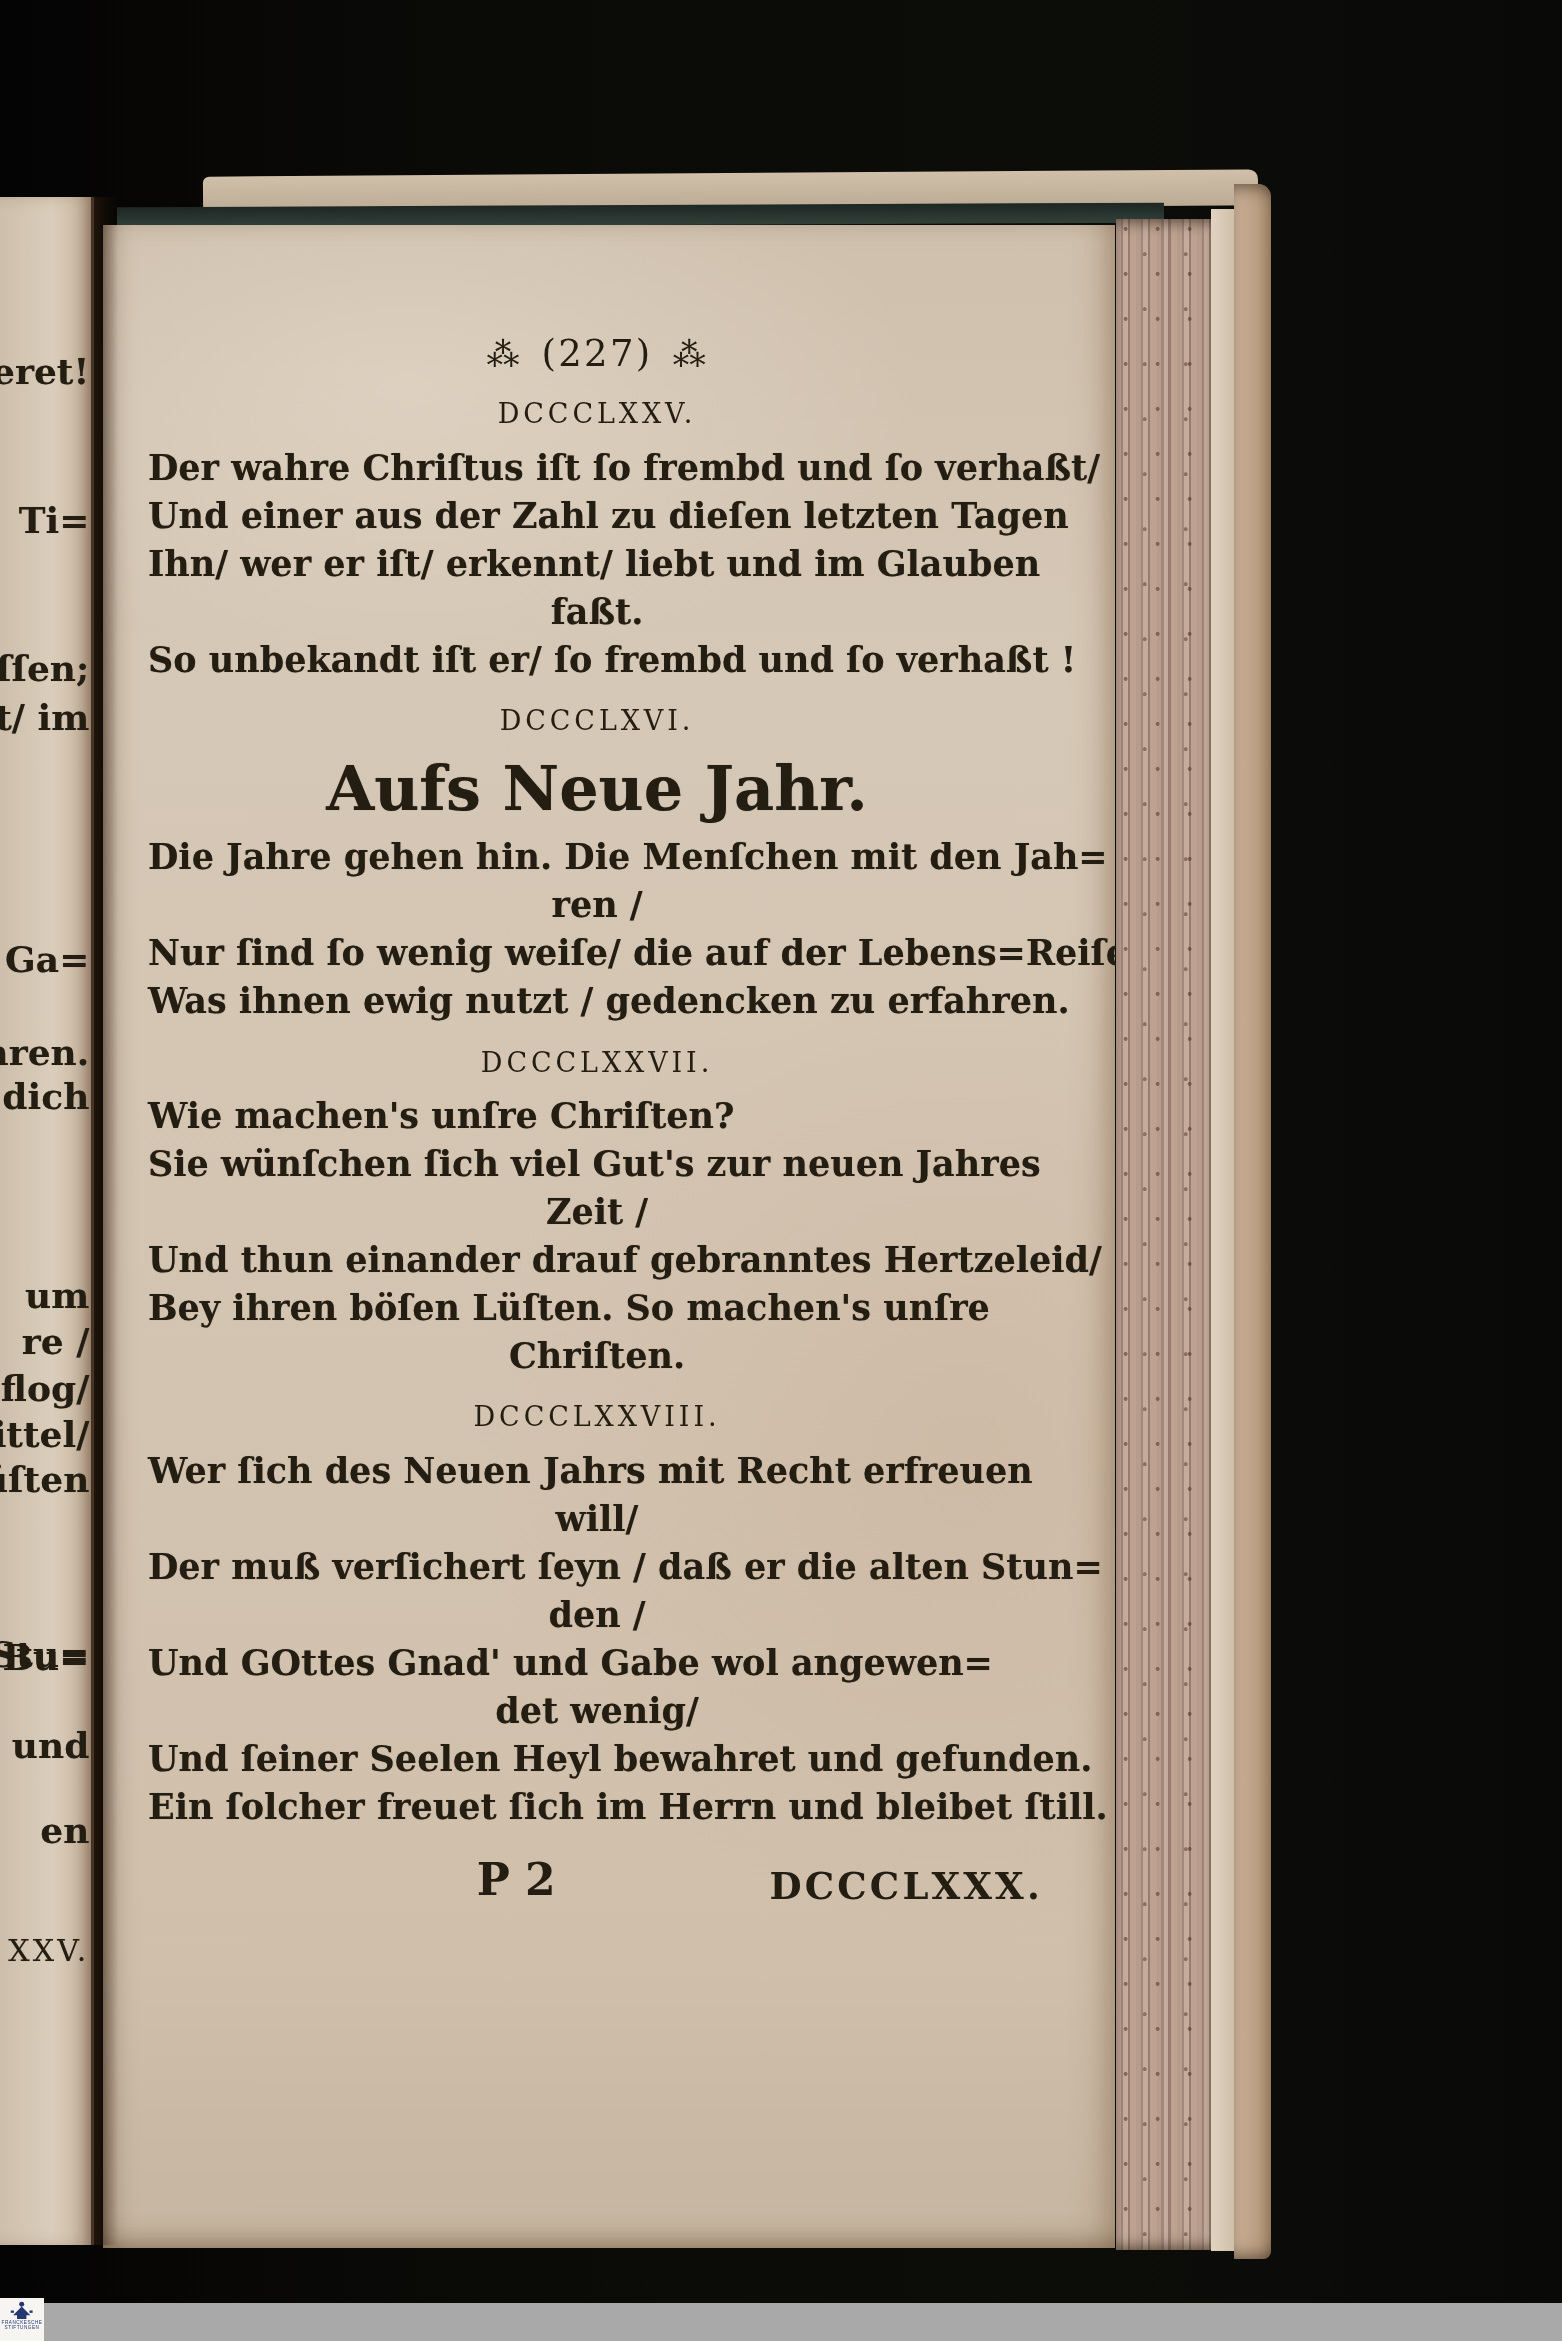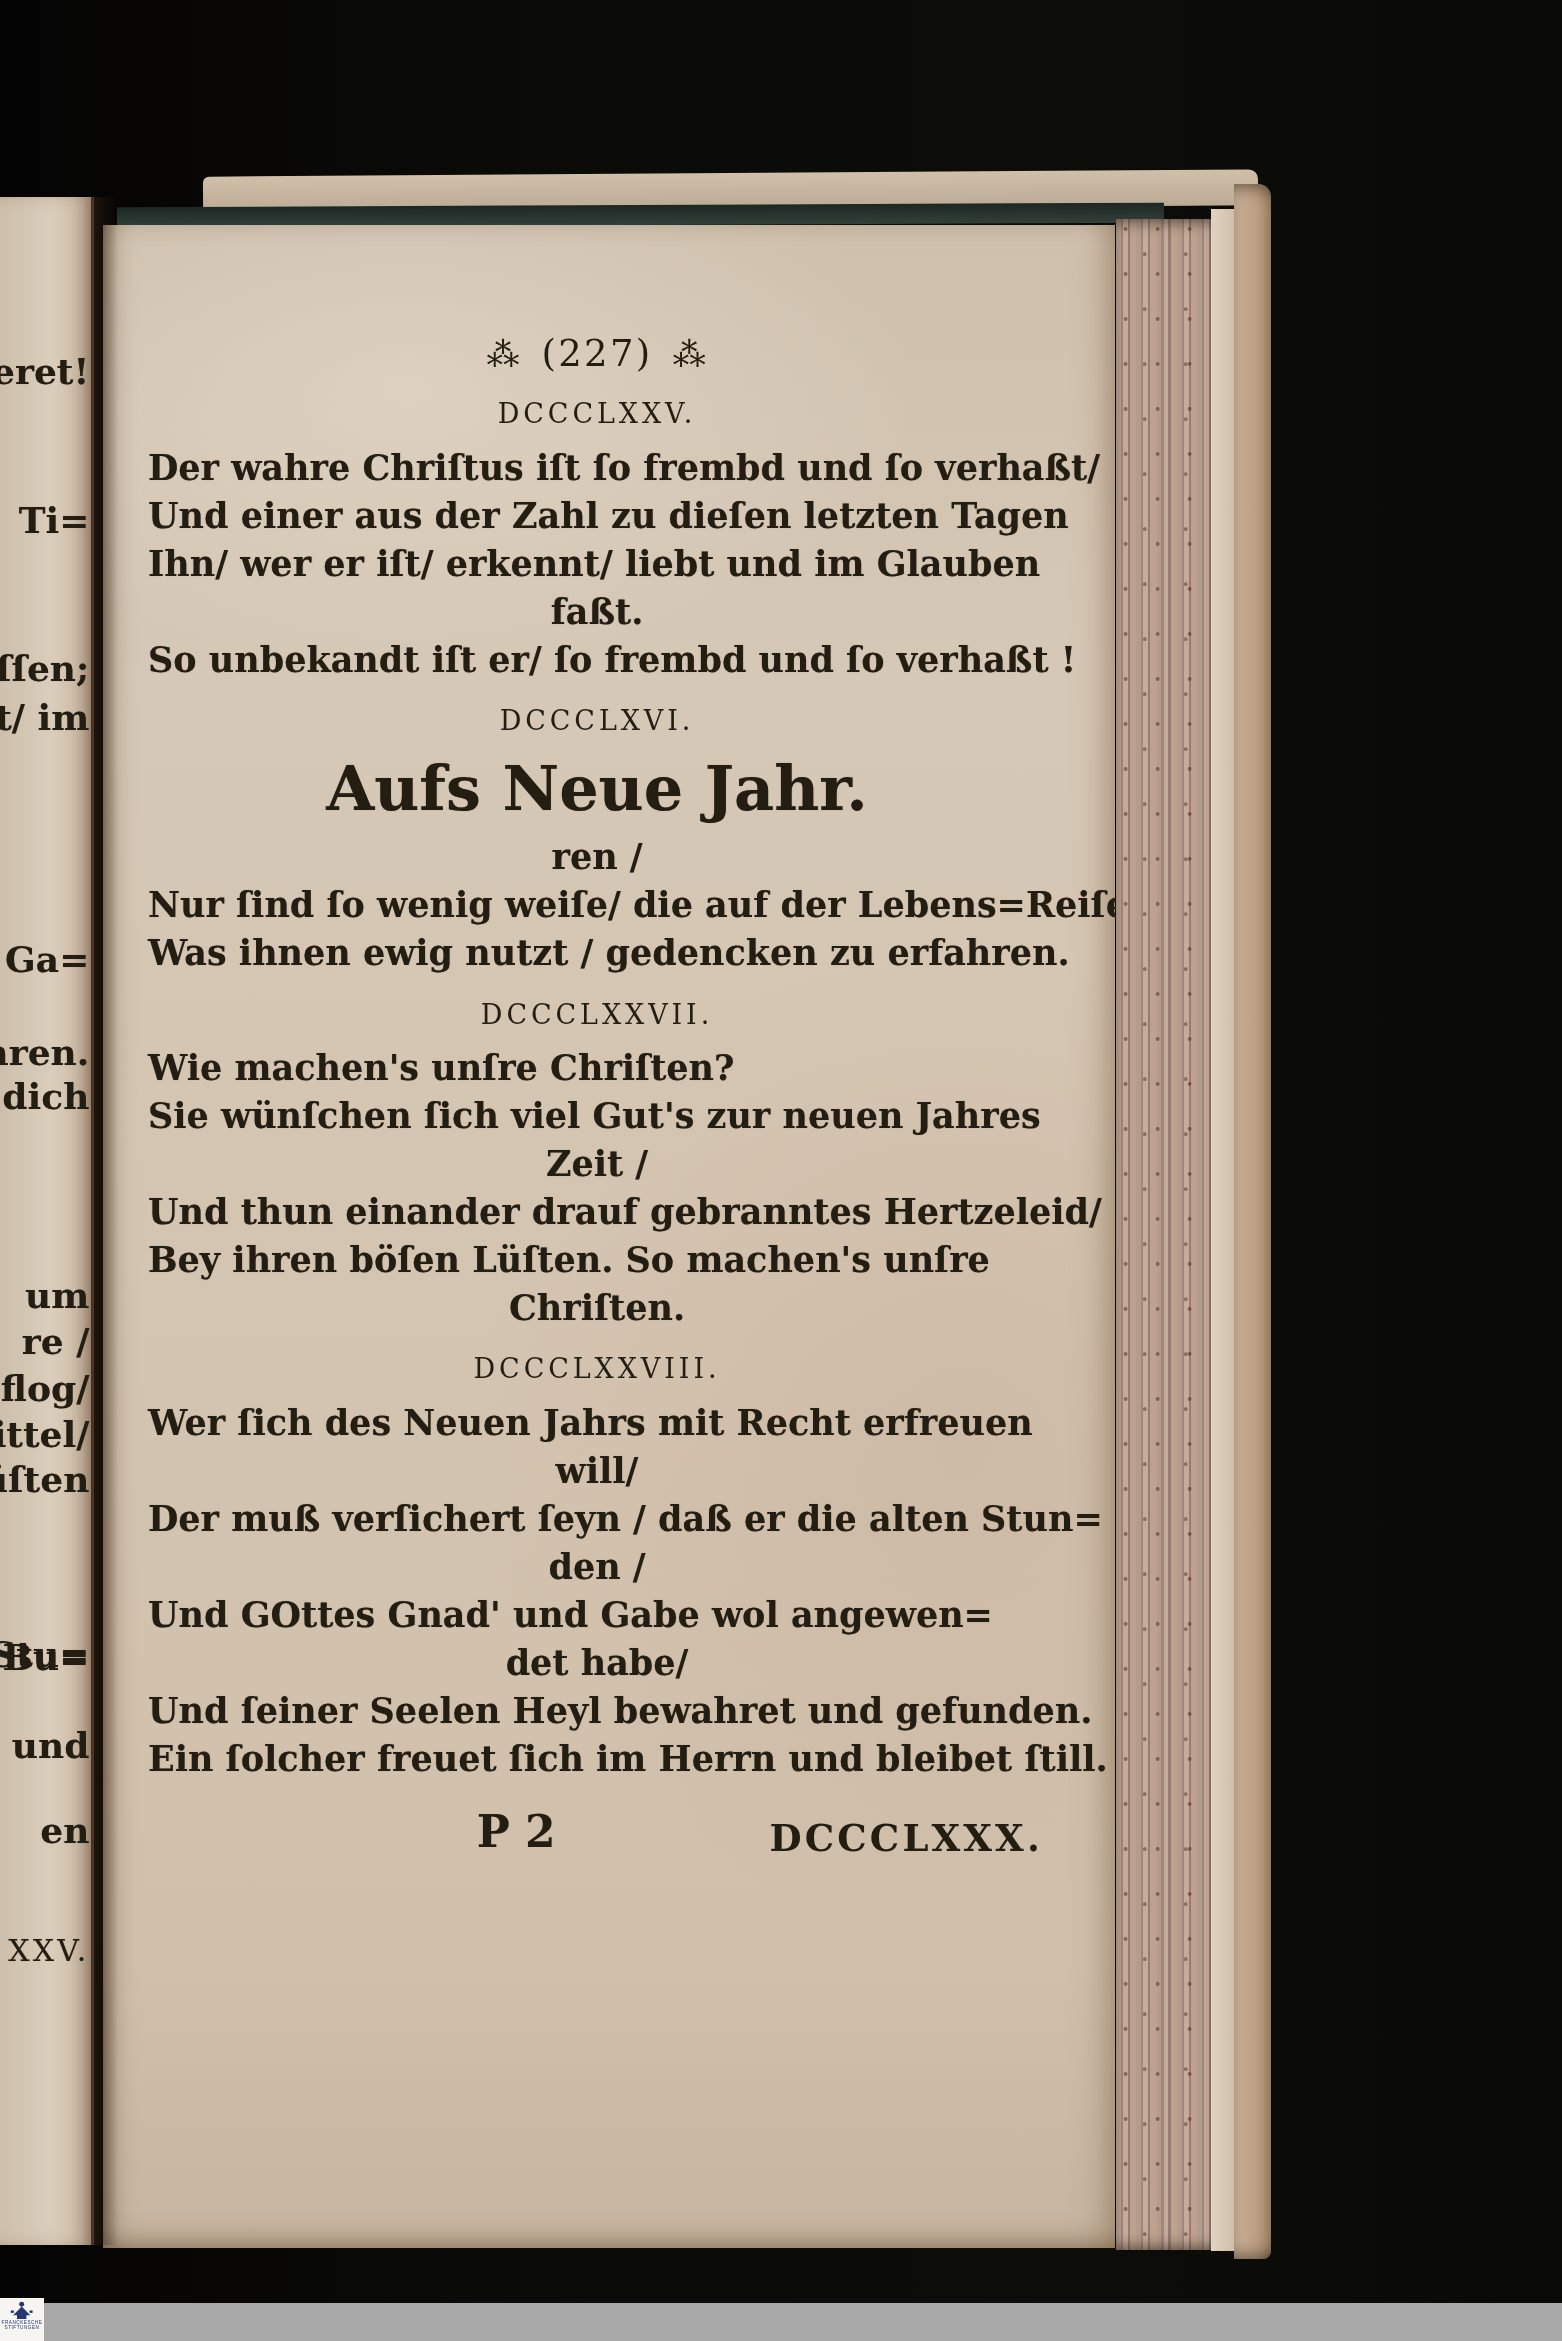--- a/index.html
+++ b/index.html
@@ -116,41 +116,42 @@
           <div class="sec-num">DCCCLXXV.</div>
           <div class="line left">Der wahre Chriſtus iſt ſo frembd und ſo verhaßt/</div>
           <div class="line left">Und einer aus der Zahl zu dieſen letzten Tagen</div>
           <div class="line left">Ihn/ wer er iſt/ erkennt/ liebt und im Glauben</div>
           <div class="line center">faßt.</div>
           <div class="line left">So unbekandt iſt er/ ſo frembd und ſo verhaßt !</div>
         </section>
         <section>
           <div class="sec-num">DCCCLXVI.</div>
           <div class="sec-heading">Aufs Neue Jahr.</div>
+          <div class="line left">Die Jahre gehen hin.  Die Menſchen mit den Jah=</div>
           <div class="line center">ren /</div>
           <div class="line left">Nur ſind ſo wenig weiſe/ die auf der Lebens=Reiſe</div>
           <div class="line left">Was ihnen ewig nutzt / gedencken zu erfahren.</div>
         </section>
         <section>
           <div class="sec-num">DCCCLXXVII.</div>
           <div class="line left">Wie machen's unſre Chriſten?</div>
           <div class="line left">Sie wünſchen ſich viel Gut's zur neuen Jahres</div>
           <div class="line center">Zeit /</div>
           <div class="line left">Und thun einander drauf gebranntes Hertzeleid/</div>
           <div class="line left">Bey ihren böſen Lüſten.   So machen's unſre</div>
           <div class="line center">Chriſten.</div>
         </section>
         <section>
           <div class="sec-num">DCCCLXXVIII.</div>
           <div class="line left">Wer ſich des Neuen  Jahrs mit Recht erfreuen</div>
           <div class="line center">will/</div>
           <div class="line left">Der muß verſichert ſeyn / daß er die alten Stun=</div>
           <div class="line center">den /</div>
           <div class="line left">Und GOttes Gnad' und Gabe wol angewen=</div>
-          <div class="line center">det habe/</div>
+          <div class="line center">det wenig/</div>
           <div class="line left">Und ſeiner Seelen Heyl bewahret und gefunden.</div>
           <div class="line left">Ein ſolcher freuet ſich im Herrn und bleibet ſtill.</div>
         </section>
       </div>
 
     <div class="page-footer">
       <span class="sig">P 2</span>
       <span class="catch">DCCCLXXX.</span>
     </div>
   </div>

